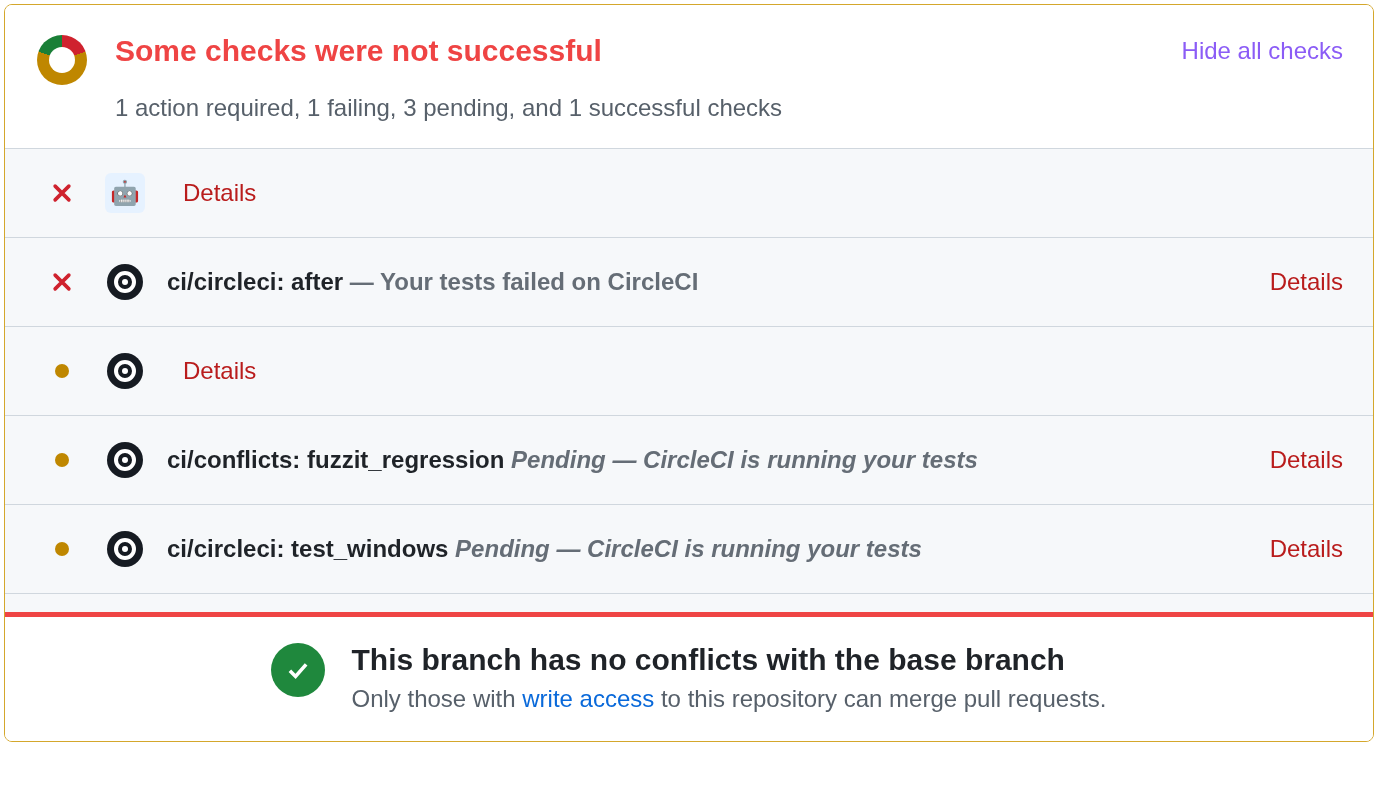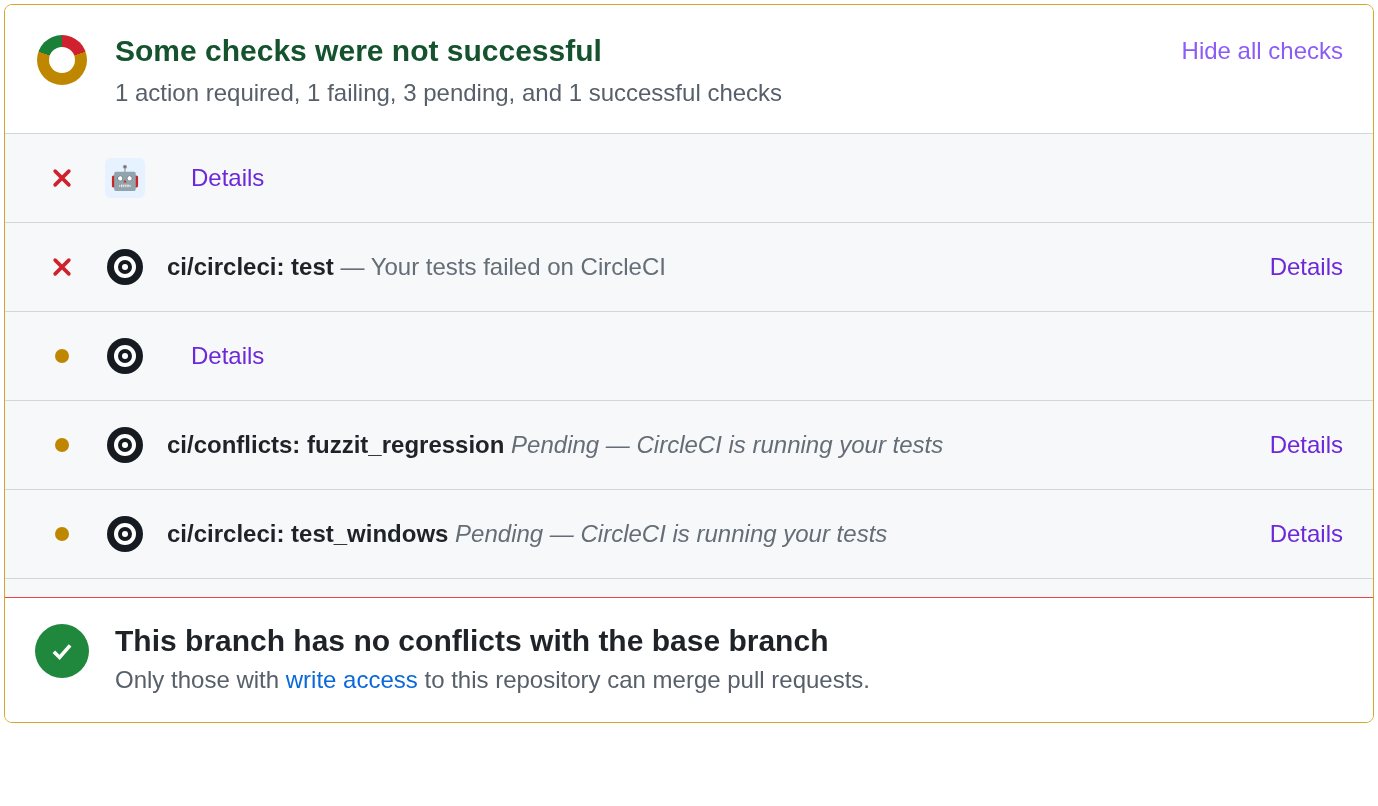--- a/index.html
+++ b/index.html
@@ -41,29 +41,29 @@
   }
   .donut::after {
     content: "";
     position: absolute;
     top: 12px; left: 12px; right: 12px; bottom: 12px;
     background: #fff;
     border-radius: 50%;
   }
   .header-text { flex: 1; margin-left: 26px; }
   .header-title {
-    color: #14532d;
+    color: #ef4444;
     font-size: 30px;
     font-weight: 700;
     line-height: 1.2;
   }
   .header-subtitle {
     color: #57606a;
     font-size: 24px;
-    margin-top: 10px;
+    margin-top: 25px;
   }
   .hide-link {
     color: #8b5cf6;
     font-size: 24px;
     text-decoration: none;
     cursor: pointer;
     margin-top: 4px;
   }
   .checks-list {
     border-top: 1px solid #d0d7de;
@@ -114,35 +114,36 @@
     width: 36px; height: 36px;
     border-radius: 50%;
     background: #161b22;
     display: flex;
     align-items: center;
     justify-content: center;
   }
   .avatar-circle svg { width: 24px; height: 24px; }
   .check-text { flex: 1; min-width: 0; color: #1f2328; white-space: nowrap; overflow: hidden; text-overflow: ellipsis; }
   .check-name { font-weight: 600; }
-  .check-desc { color: #656d76; }
+  .check-desc { color: #656d76; font-weight: bold; }
   .check-desc.italic { font-style: italic; }
   .details-link {
-    color: #6d28d9;
-    font-size: 24px;
-    margin-left: 24px;
+    color: #b91c1c;
+    font-size: 24px;
+    margin-left: 16px;
     cursor: pointer;
   }
   .check-desc-plain { color: #656d76; margin-left: 14px; }
   .footer {
     display: flex;
     align-items: flex-start;
     padding: 26px 30px 28px 30px;
-    border-top: 1px solid #ef4444;
+    border-top: 5px solid #ef4444;
     background: #fff;
+    justify-content: center;
   }
   .success-circle {
     width: 54px; height: 54px;
     border-radius: 50%;
     background: #1f883d;
     display: flex;
     align-items: center;
     justify-content: center;
     flex: 0 0 54px;
   }
@@ -194,21 +195,21 @@
           </svg>
         </div>
         <div class="avatar-col">
           <div class="avatar-circle">
             <svg viewBox="0 0 24 24">
               <circle cx="12" cy="12" r="9" fill="none" stroke="#fff" stroke-width="4"></circle>
               <circle cx="12" cy="12" r="3" fill="#fff"></circle>
             </svg>
           </div>
         </div>
-        <div class="check-text"><span class="check-name">ci/circleci: test</span><span>   </span><span class="check-desc"> — Your tests failed on CircleCI</span></div>
+        <div class="check-text"><span class="check-name">ci/circleci: after</span><span>   </span><span class="check-desc"> — Your tests failed on CircleCI</span></div>
         <a class="details-link">Details</a>
       </div>
       <div class="check-row">
         <div class="status-col">
           <span class="dot-pending"></span>
         </div>
         <div class="avatar-col">
           <div class="avatar-circle">
             <svg viewBox="0 0 24 24">
               <circle cx="12" cy="12" r="9" fill="none" stroke="#fff" stroke-width="4"></circle>

